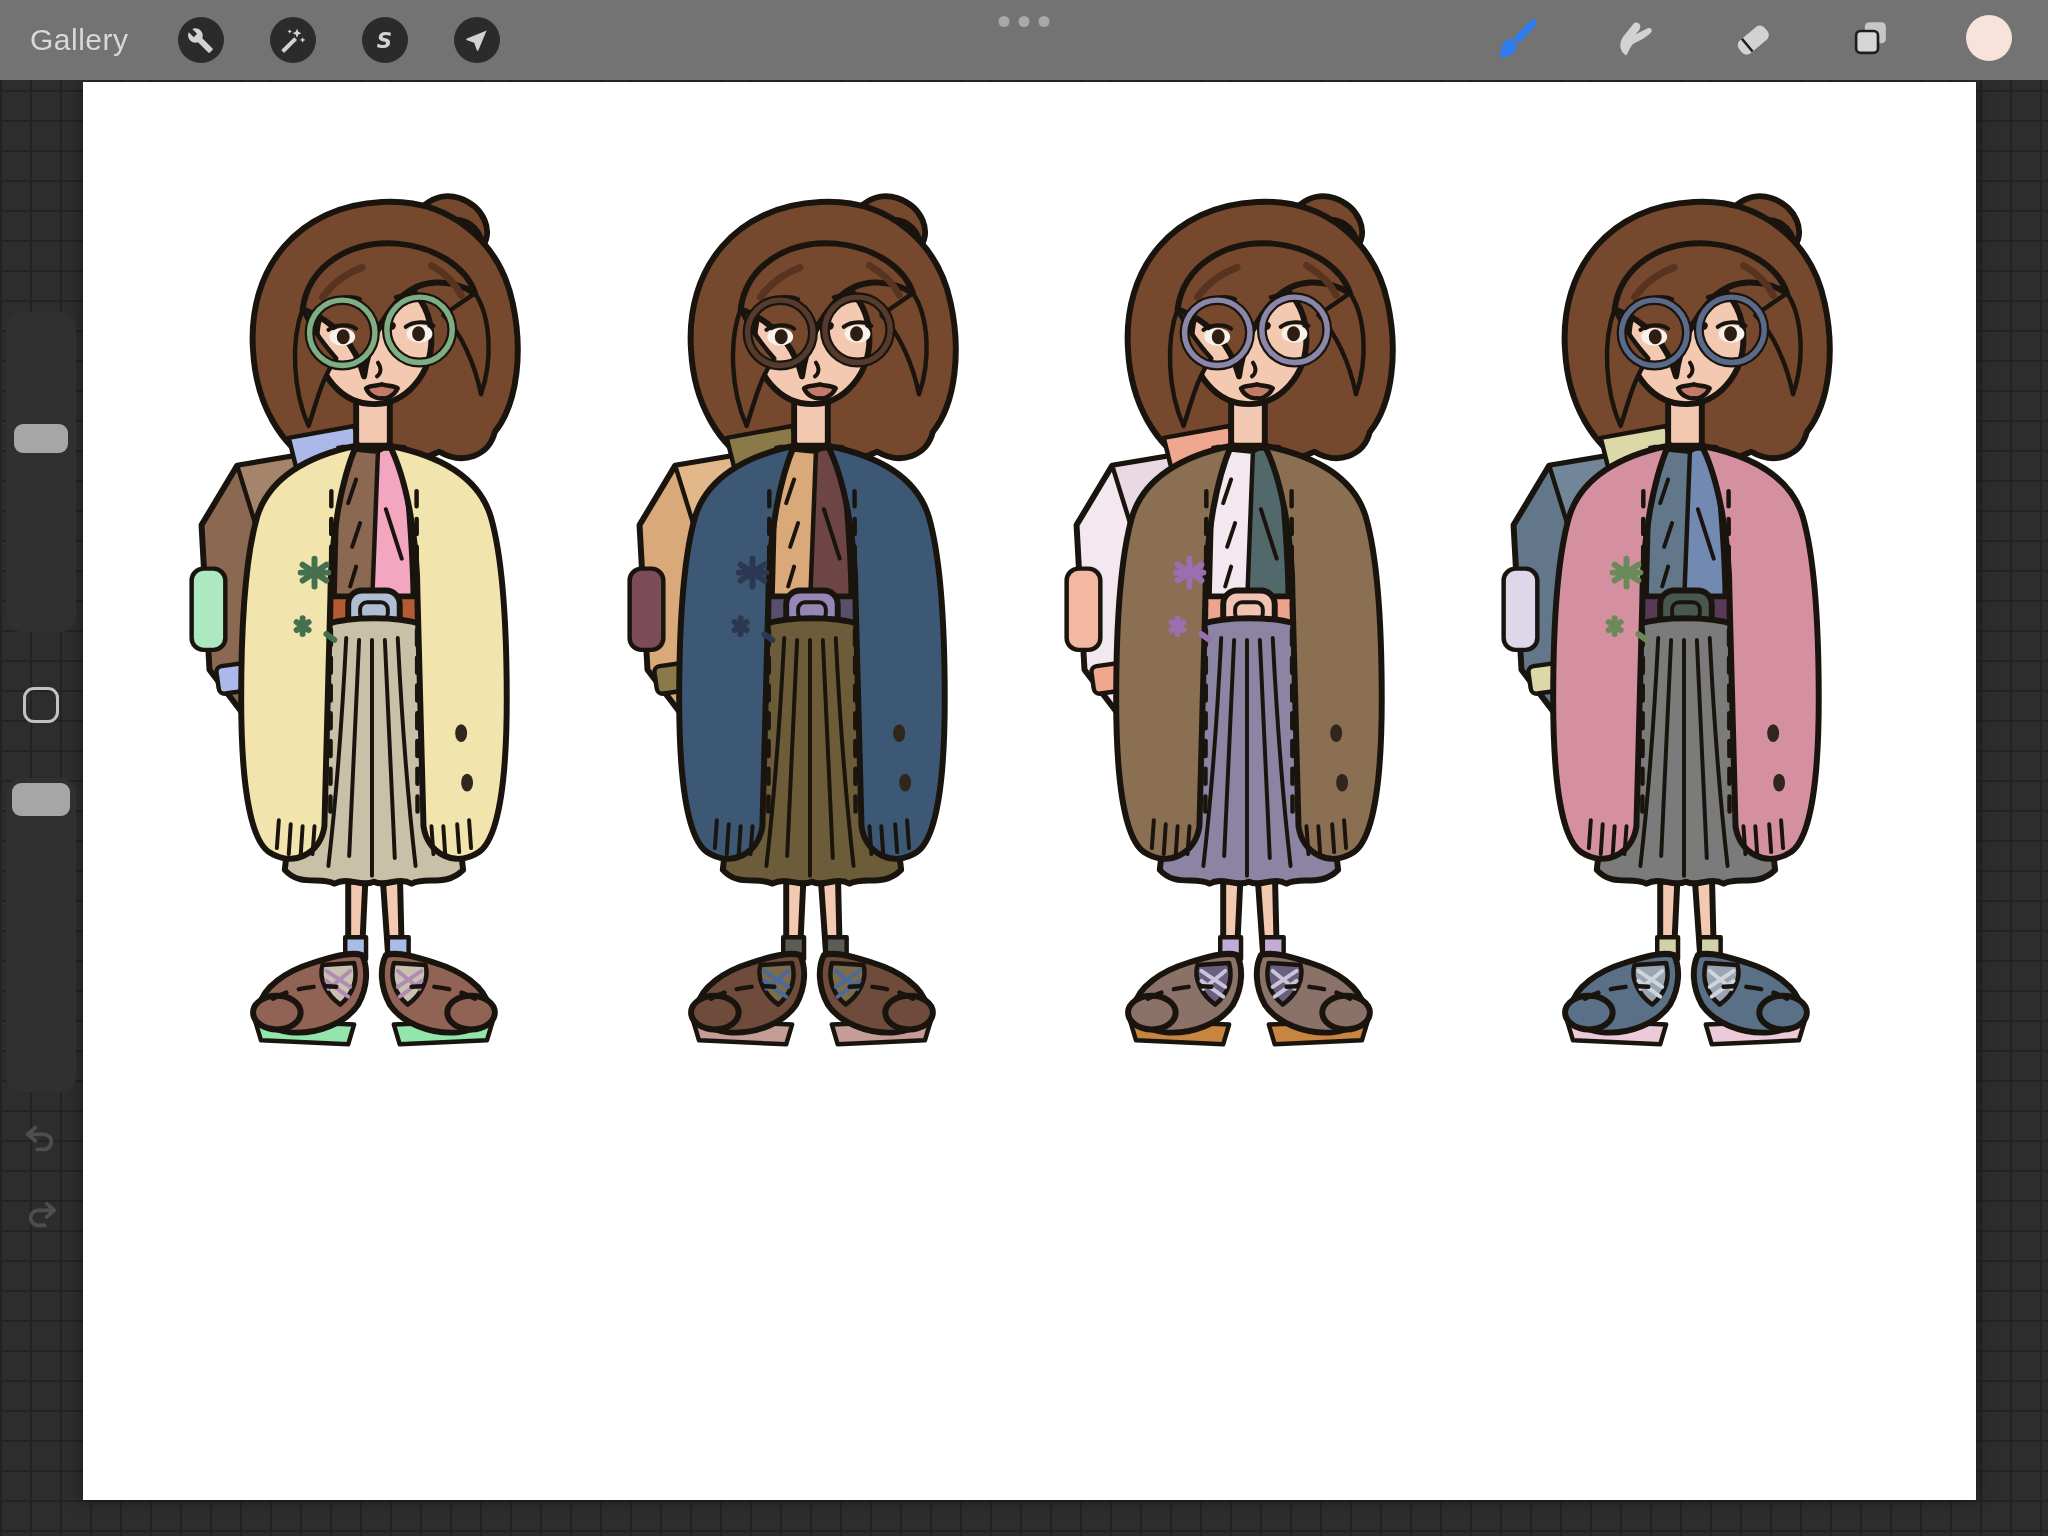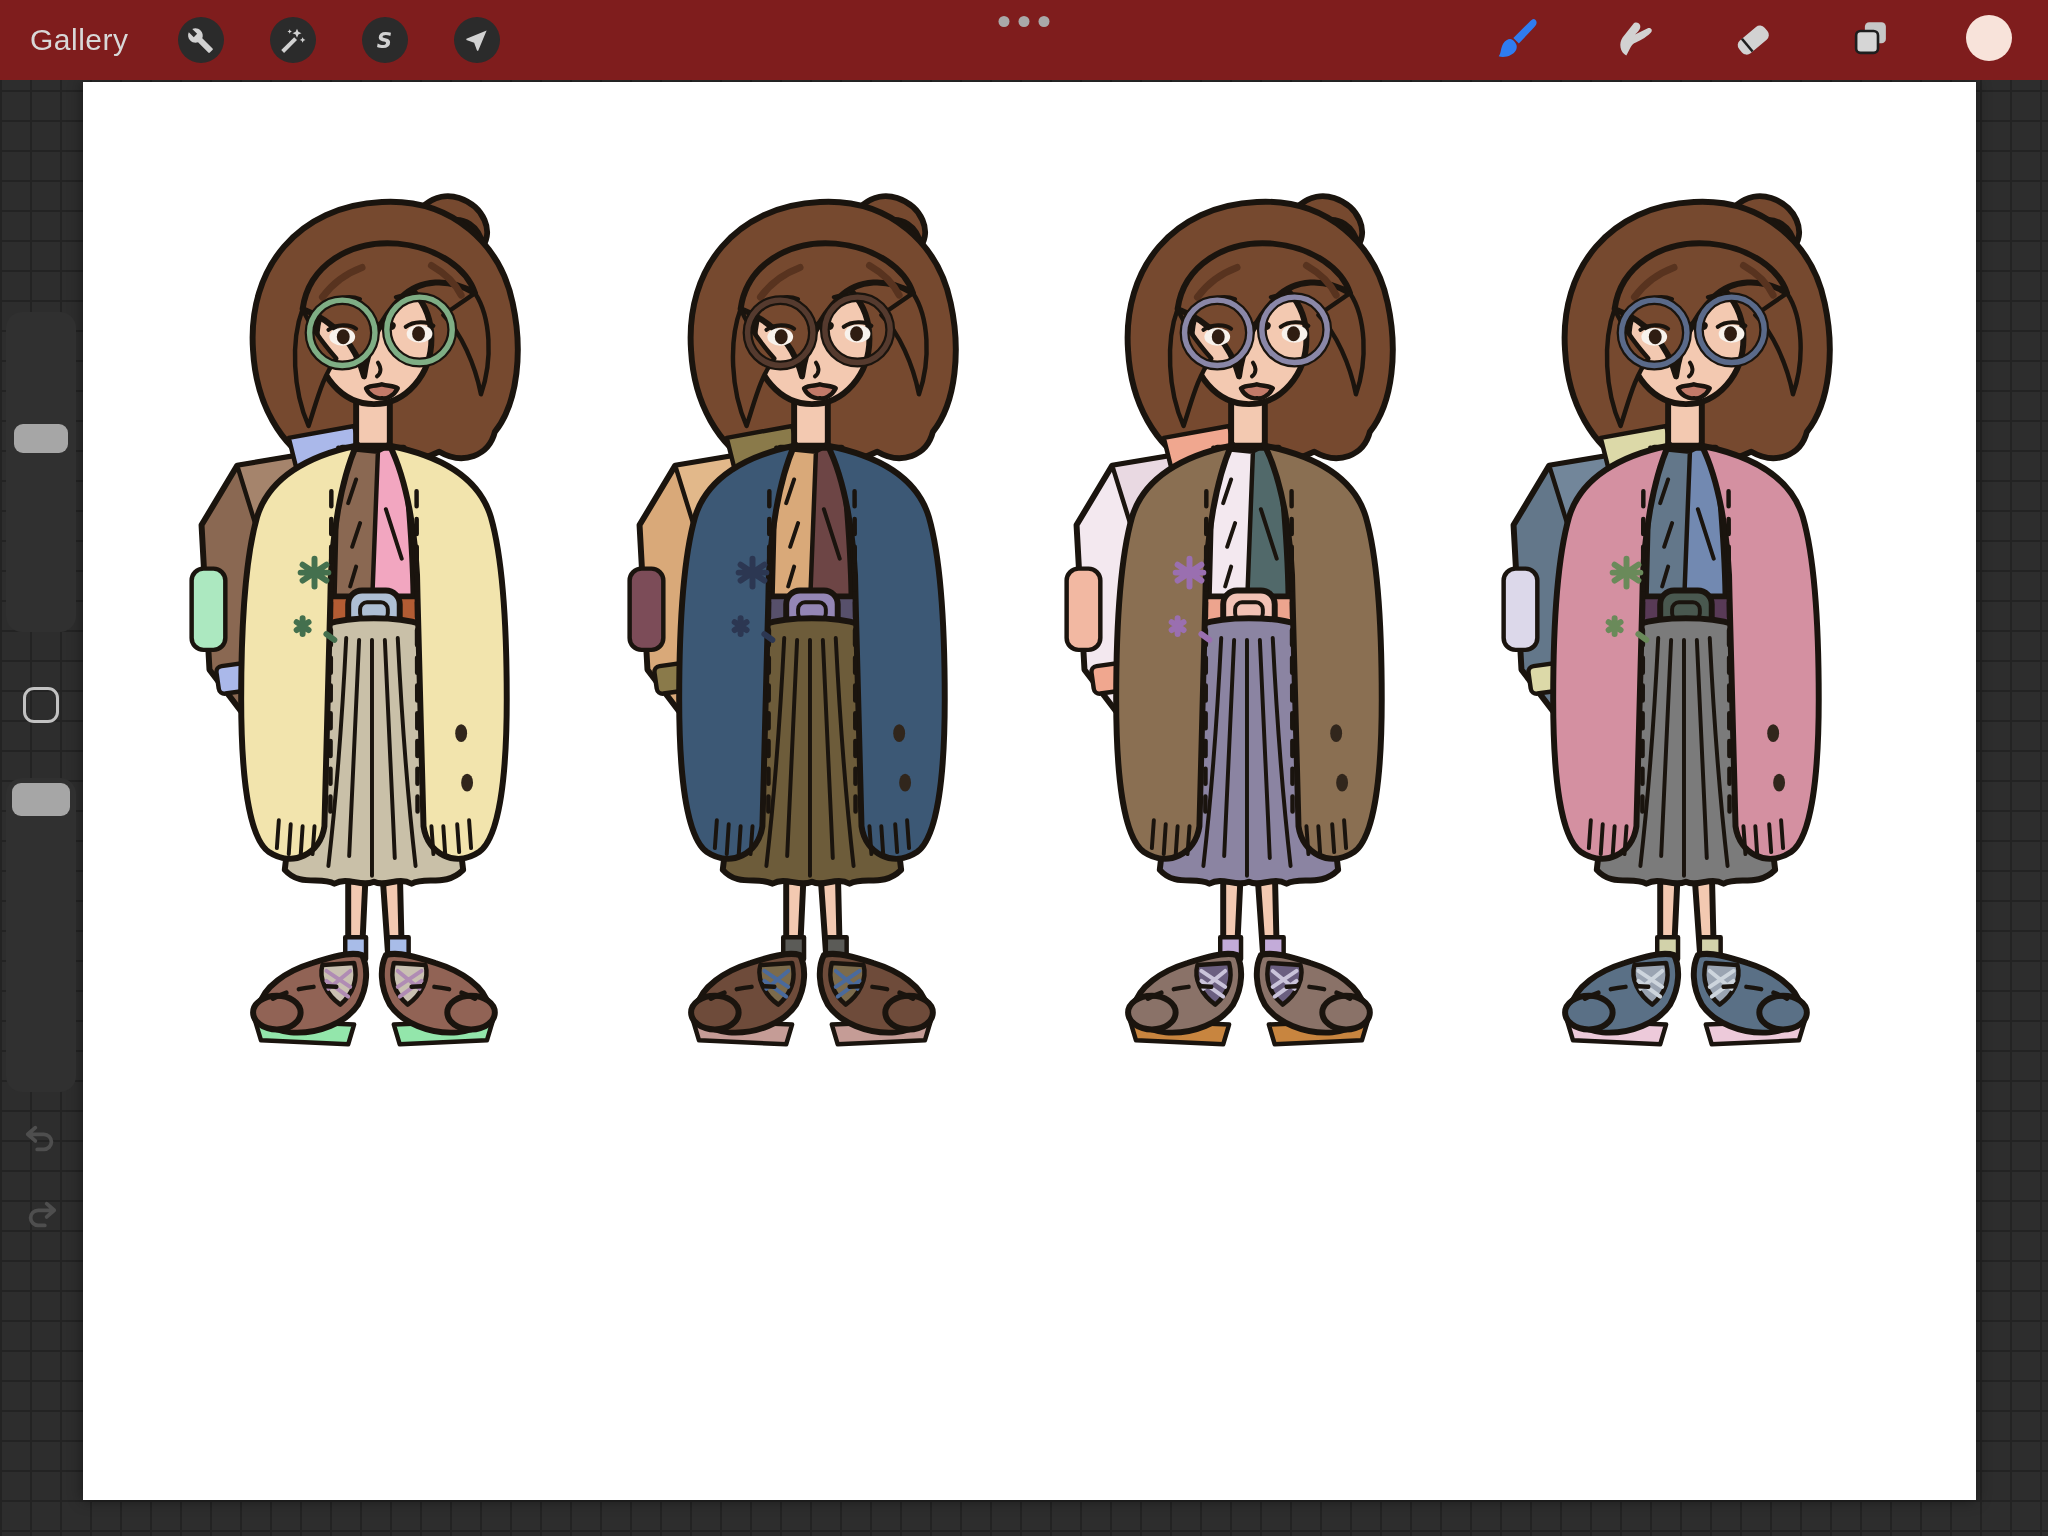--- a/index.html
+++ b/index.html
@@ -8,21 +8,21 @@
     font-family:"Liberation Sans",sans-serif;
     background-color:#2d2d2d;
     background-image:
       linear-gradient(to right,#232323 2px,transparent 2px),
       linear-gradient(to bottom,#232323 2px,transparent 2px);
     background-size:30px 30px;
   }
   
   .topbar{
     position:absolute;left:0;top:0;width:2048px;height:80px;
-    background:#7f1d1d;display:flex;align-items:center;z-index:30;
+    background:#737373;display:flex;align-items:center;z-index:30;
   }
   .gallery{
     color:#d8d8d8;font-size:30px;margin-left:30px;margin-right:26px;
     letter-spacing:.5px;cursor:default;
   }
   .toolbtn{
     width:46px;height:46px;border-radius:50%;background:#2b2b2b;
     display:flex;align-items:center;justify-content:center;margin:0 23px;
     flex:0 0 auto;
   }

